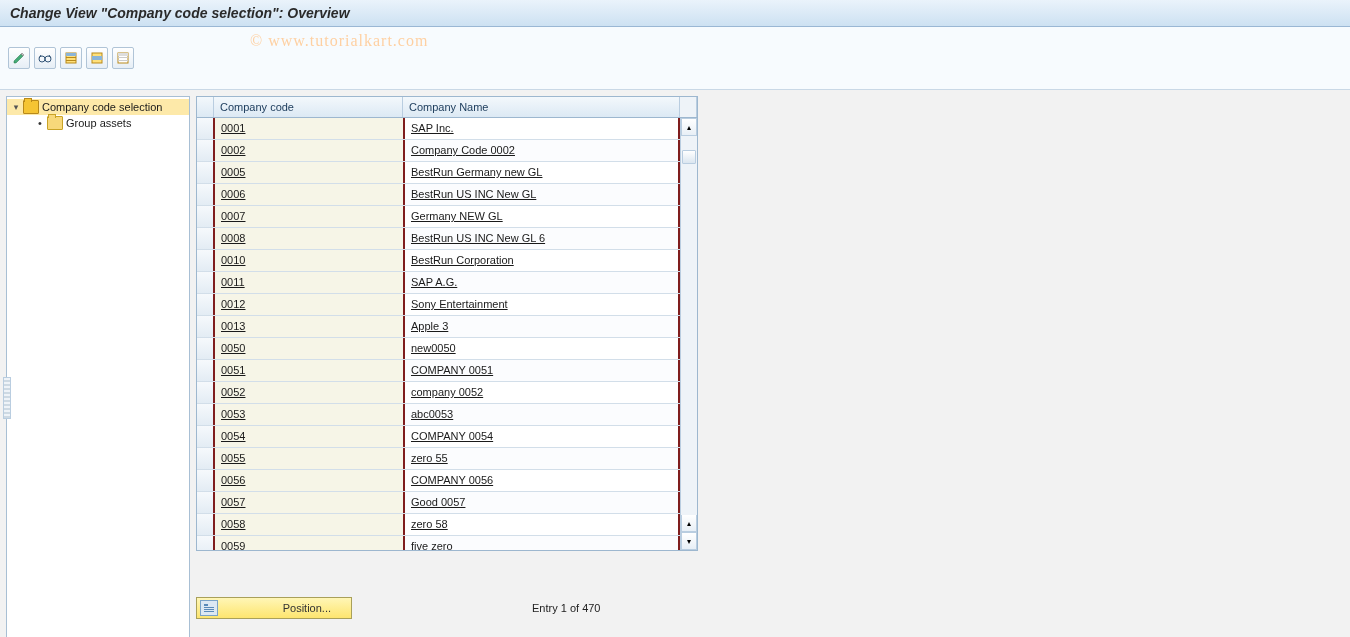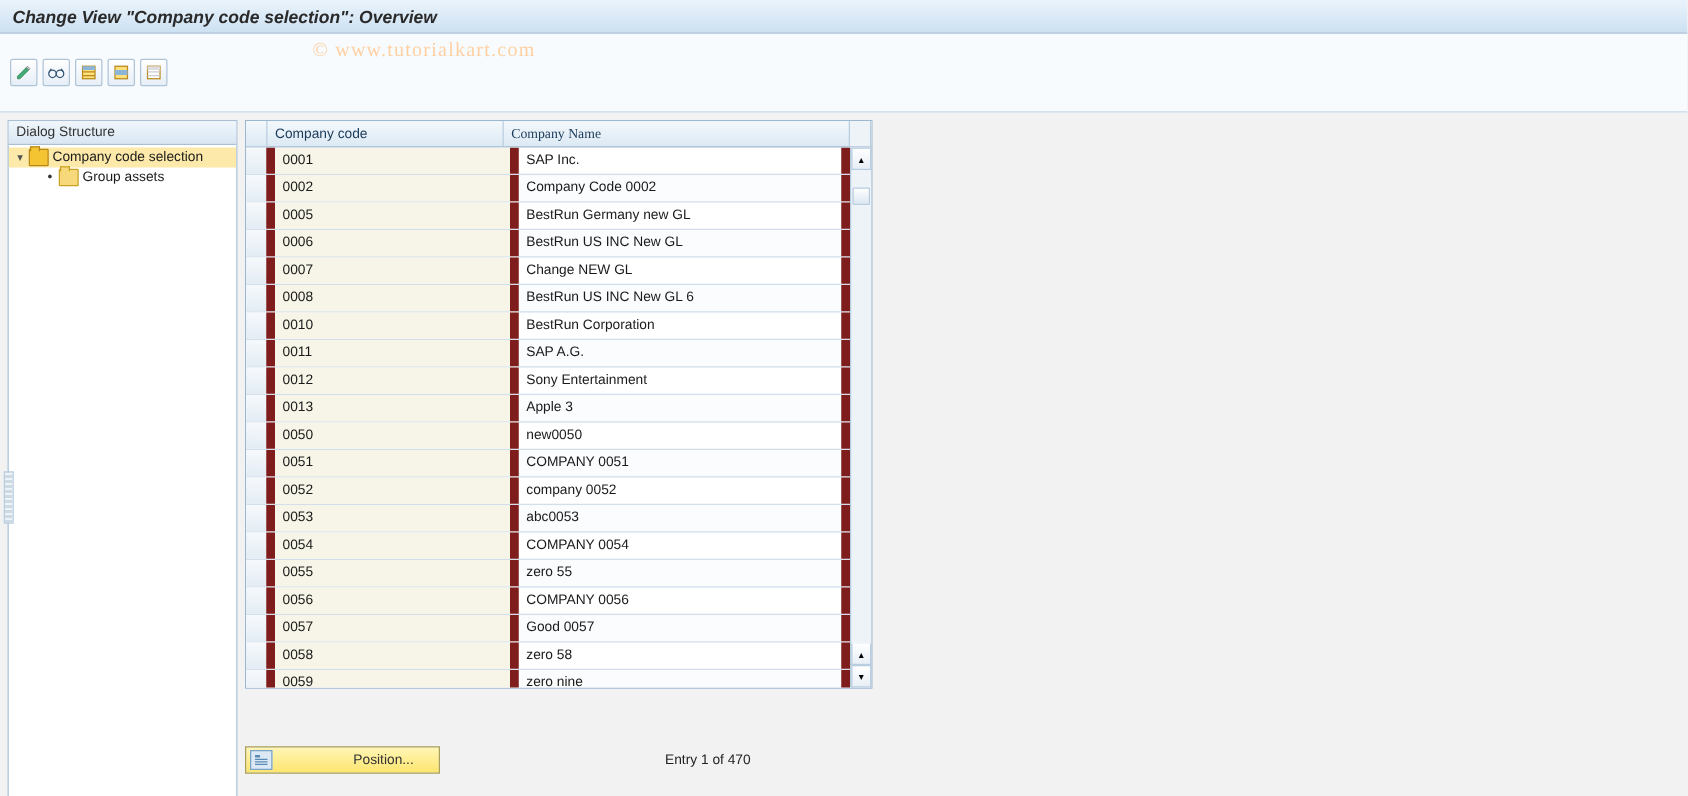--- a/index.html
+++ b/index.html
@@ -147,26 +147,26 @@
   .th {
     border-right:1px solid #b9cde0;
     padding:0 6px;
     line-height:20px;
     color:#1a3a5a;
     font-weight:normal;
     font-size:11px;
   }
   .th.sel {width:16px;padding:0;border-right:1px solid #b9cde0;background:linear-gradient(#f3f8fc,#dce9f4);}
   .th.code{width:176px;}
-  .th.name{flex:1;font-family:Liberation Serif, serif;}
+  .th.name{flex:1;}
   .th.scroll{width:16px;padding:0;background:#eef3f8;}
   .tbody{max-height:432px;overflow:hidden;position:relative;}
   .trow{display:flex;height:21px;border-bottom:1px solid #d2dee9;}
   .trow:nth-child(even){background:#fbfcfe;}
-  .tcell{border-right:7px solid #7f1d1d;padding:0 6px;line-height:21px;color:#1a1a1a;overflow:hidden;white-space:nowrap;}
+  .tcell{border-right:2px solid #7f1d1d;padding:0 6px;line-height:21px;color:#1a1a1a;overflow:hidden;white-space:nowrap;text-decoration:underline;}
   .tcell.sel{width:16px;padding:0;background:linear-gradient(#f6f9fc,#e3ecf4);cursor:pointer;}
   .tcell.code{width:176px;background:#f6f5e7;} 
   .tcell.name{flex:1;}
   .vscroll{width:16px;background:#eef3f8;border-left:1px solid #b9cde0;display:flex;flex-direction:column;}
   .vscroll .sbtn{height:16px;border:1px solid #b9cde0;background:linear-gradient(#fff,#e8eff6);font-size:8px;display:flex;align-items:center;justify-content:center;cursor:pointer;}
   .vscroll .track{flex:1;position:relative;}
   .vscroll .thumb{position:absolute;left:1px;right:1px;background:linear-gradient(#fff,#dbe6f0);border:1px solid #b9cde0;border-radius:1px;}
 
   .table-outer{display:flex;}
   .table-left{flex:1;}
@@ -245,21 +245,20 @@
         <rect x="1" y="8" width="10" height="1" fill="#ccc"></rect>
       </svg>
   </div>
   <span class="watermark">© www.tutorialkart.com</span>
 </div>
 
 <div class="content">
 
   <div class="left-panel">
     <div class="ripper"></div>
-    <div class="left-header">Dialog Structure</div>
     <div class="tree">
       <div class="tree-row selected">
         <span class="exp">▾</span>
         <span class="folder open"></span>
         <span class="label">Company code selection</span>
       </div>
       <div class="tree-row child">
         <span class="dot">•</span>
         <span class="folder closed"></span>
         <span class="label">Group assets</span>
@@ -298,21 +297,21 @@
               <div class="tcell name">BestRun Germany new GL</div>
             </div>
             <div class="trow">
               <div class="tcell sel"></div>
               <div class="tcell code">0006</div>
               <div class="tcell name">BestRun US INC New GL</div>
             </div>
             <div class="trow">
               <div class="tcell sel"></div>
               <div class="tcell code">0007</div>
-              <div class="tcell name">Change NEW GL</div>
+              <div class="tcell name">Germany NEW GL</div>
             </div>
             <div class="trow">
               <div class="tcell sel"></div>
               <div class="tcell code">0008</div>
               <div class="tcell name">BestRun US INC New GL 6</div>
             </div>
             <div class="trow">
               <div class="tcell sel"></div>
               <div class="tcell code">0010</div>
               <div class="tcell name">BestRun Corporation</div>
@@ -373,21 +372,21 @@
               <div class="tcell name">Good 0057</div>
             </div>
             <div class="trow">
               <div class="tcell sel"></div>
               <div class="tcell code">0058</div>
               <div class="tcell name">zero 58</div>
             </div>
             <div class="trow">
               <div class="tcell sel"></div>
               <div class="tcell code">0059</div>
-              <div class="tcell name">zero nine</div>
+              <div class="tcell name">five zero</div>
             </div>
           </div>
         <div class="vscroll">
           <div class="sbtn">▴</div>
           <div class="track">
             <div class="thumb" style="top:14px;height:12px;"></div>
           </div>
           <div class="sbtn" style="border-top:none;border-bottom:1px solid #b9cde0;">▴</div>
           <div class="sbtn">▾</div>
         </div>

